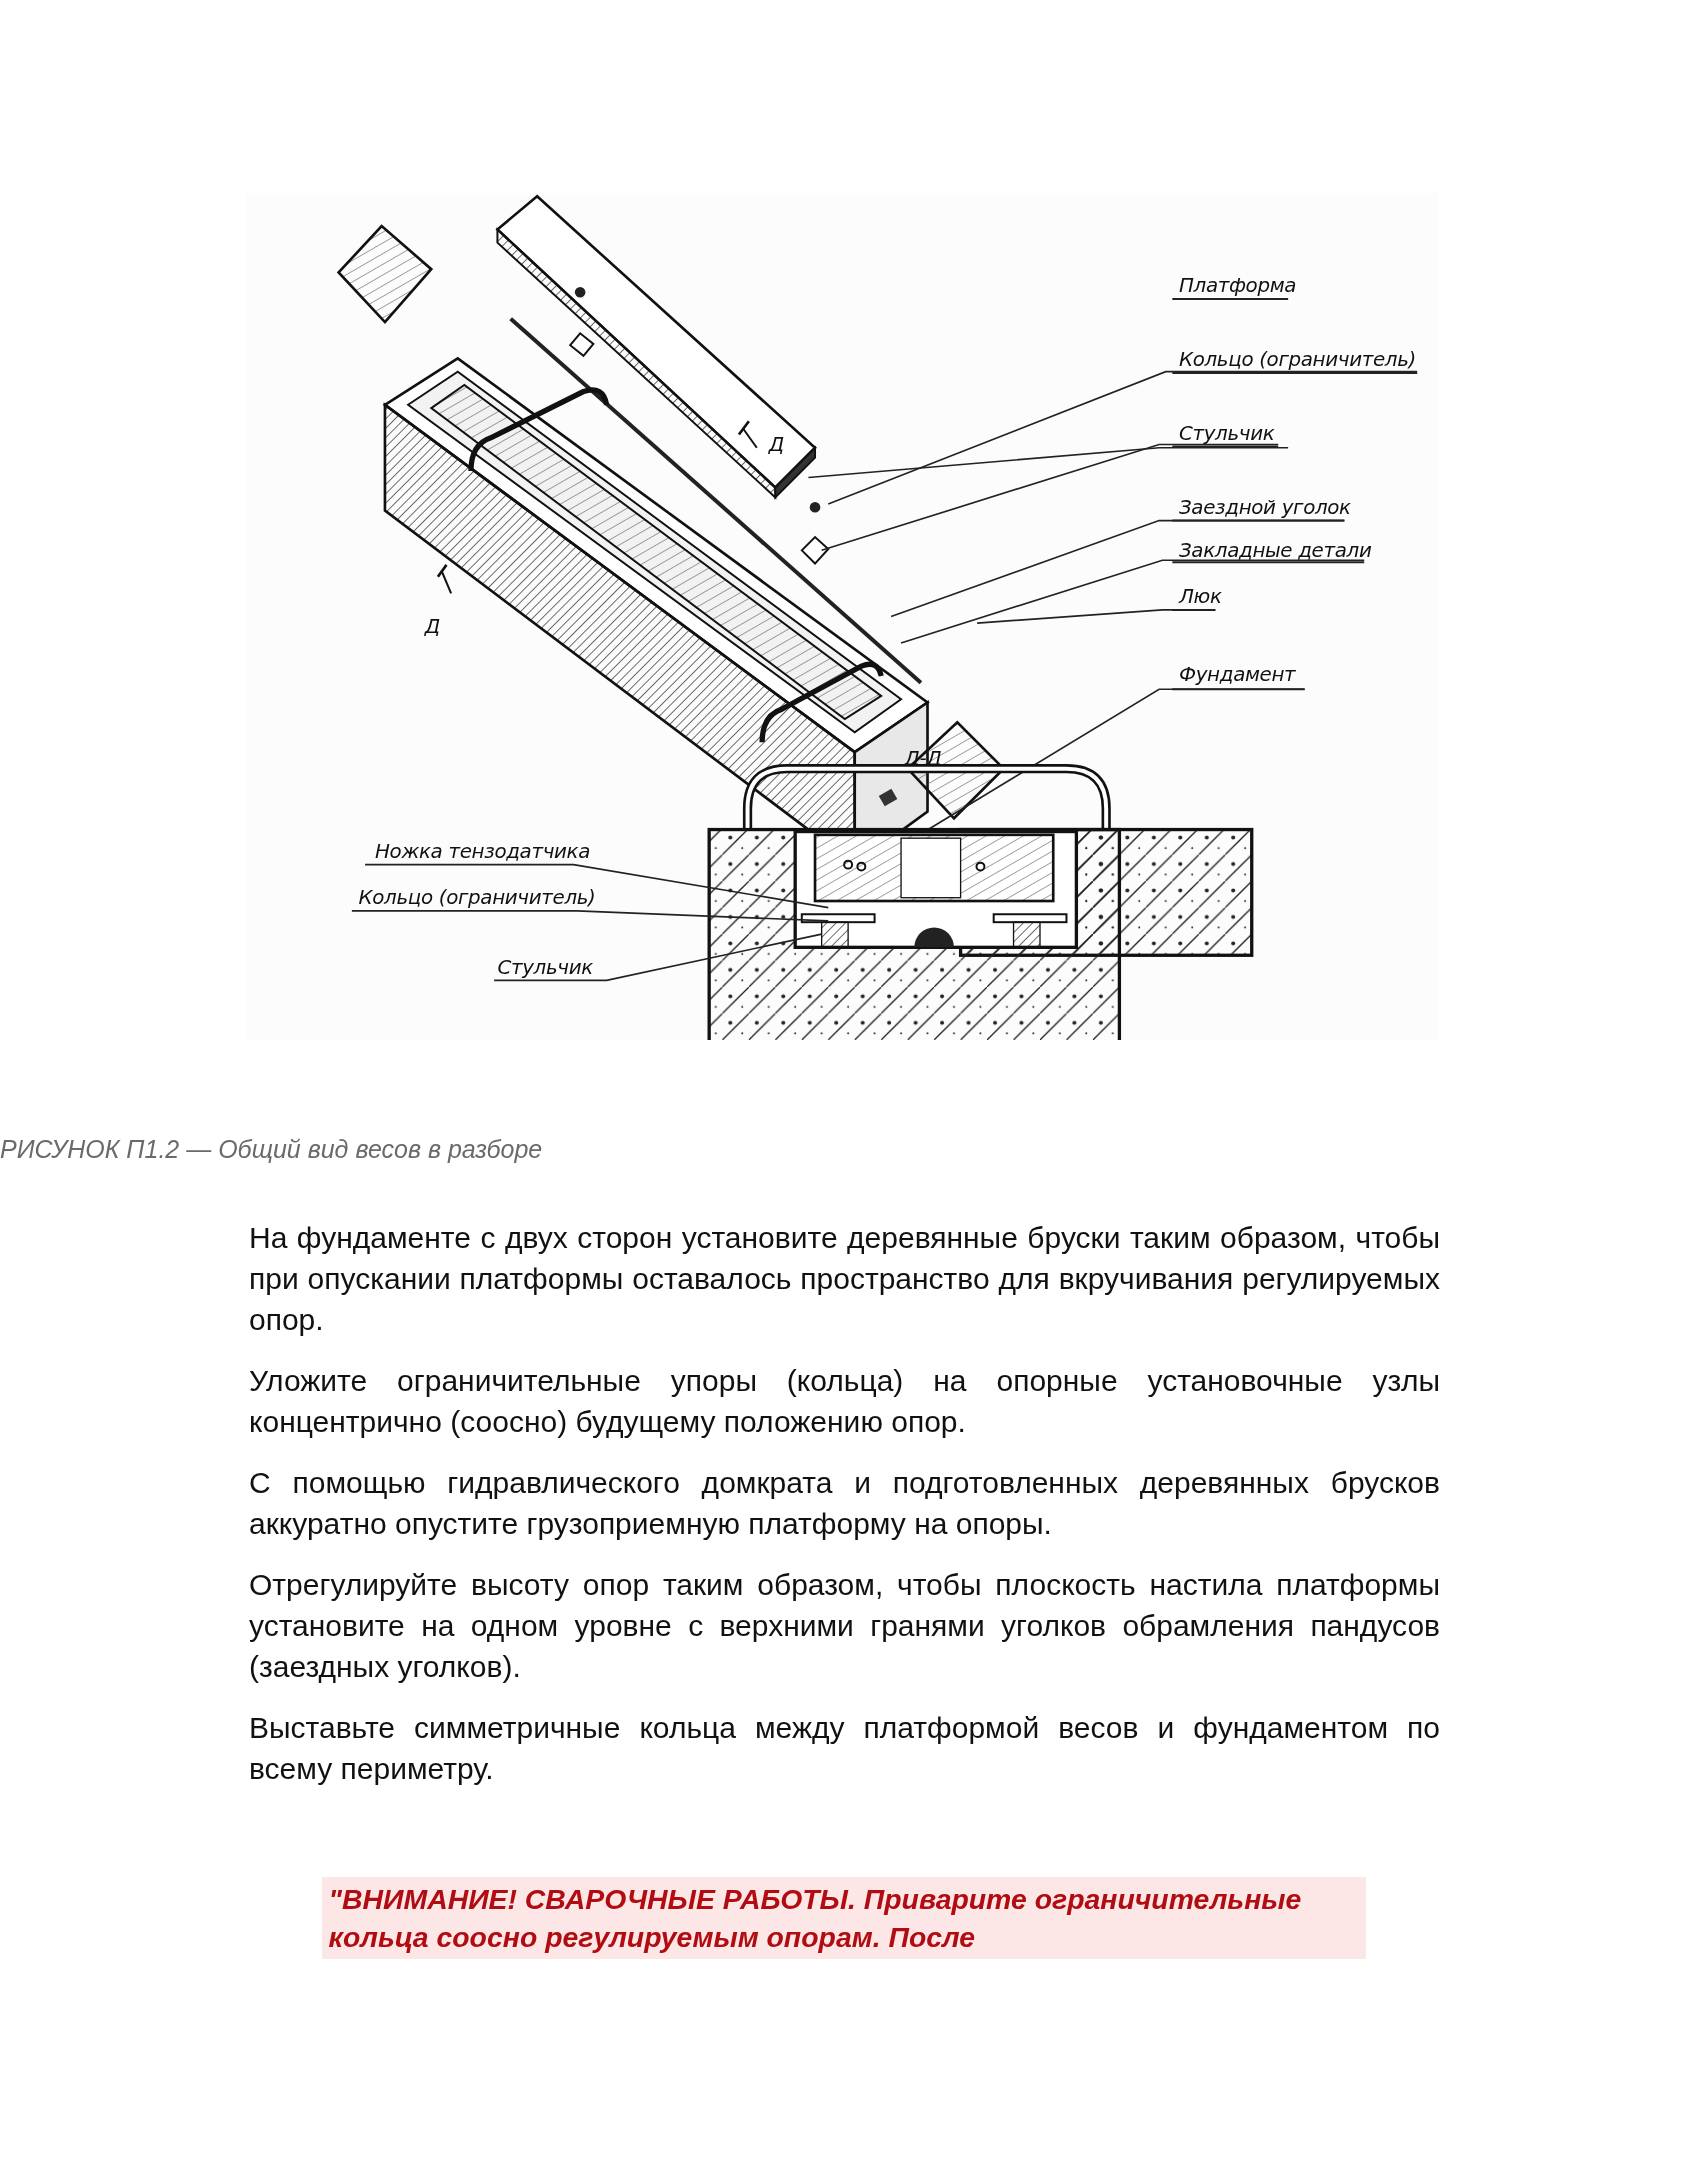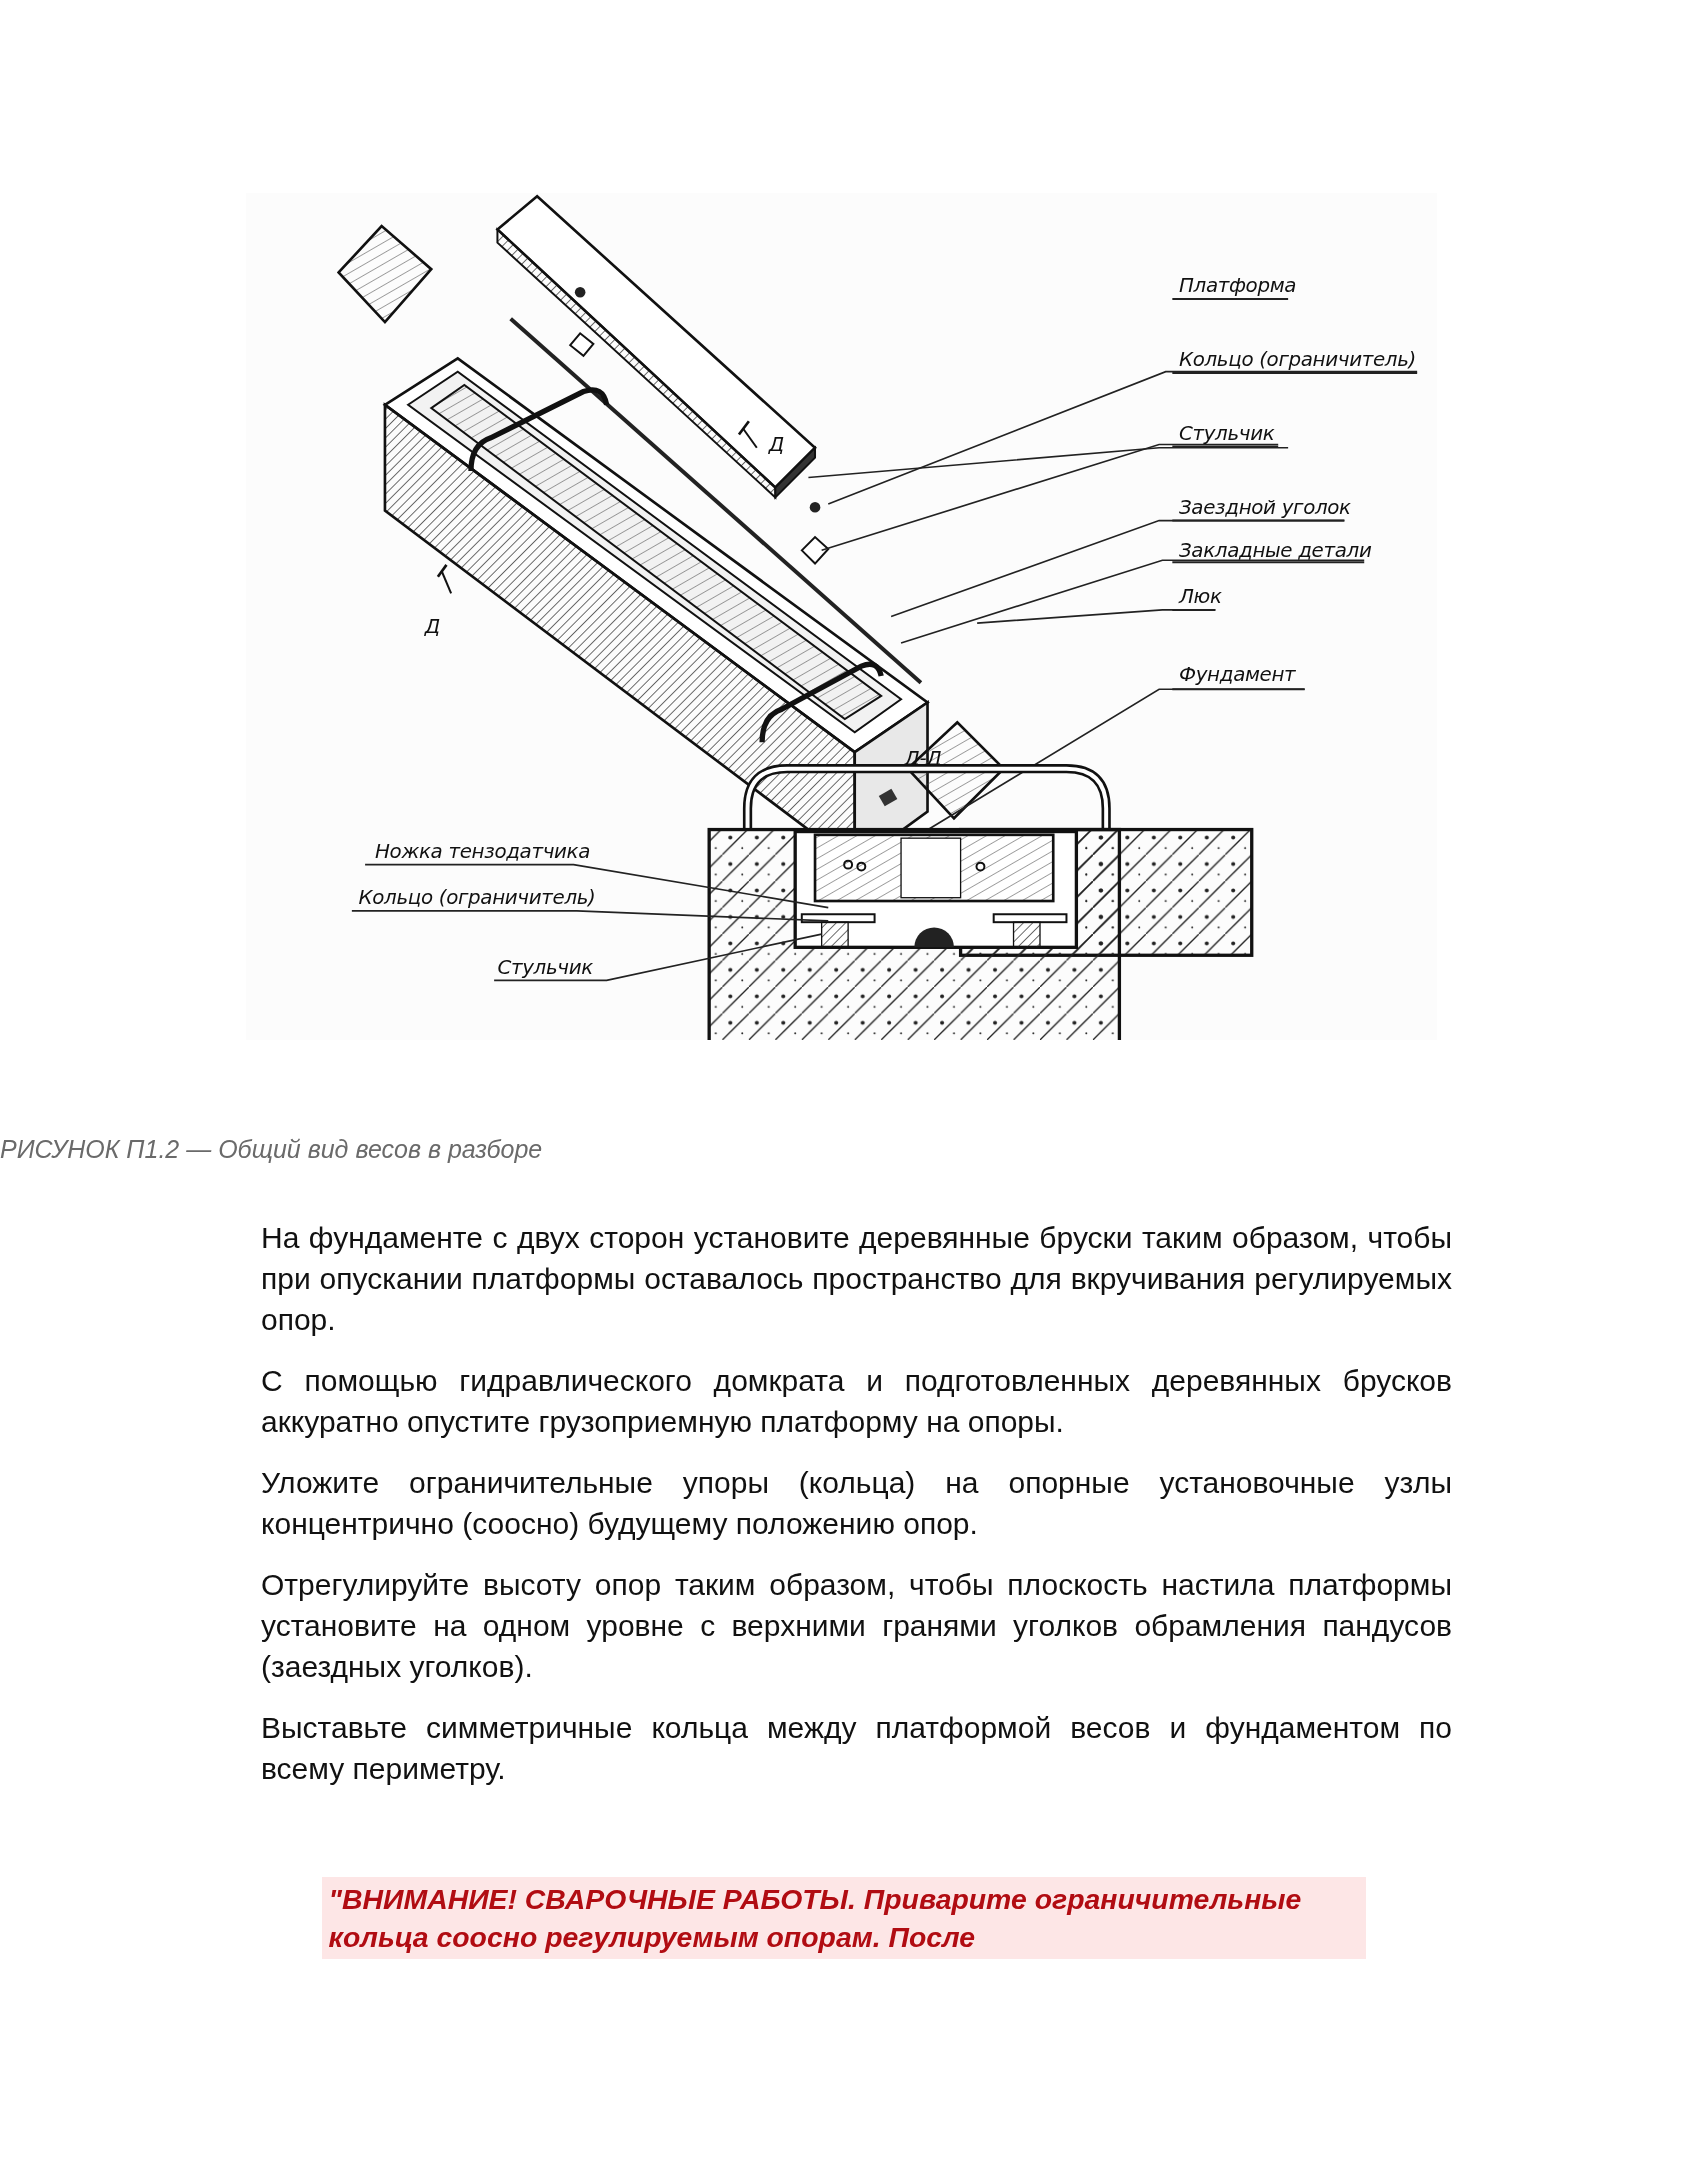--- a/index.html
+++ b/index.html
@@ -7,21 +7,21 @@
     width: 1687px; height: 2183px; position: relative; overflow: hidden;
     font-family: "Liberation Sans", sans-serif; color: #111111;
   }
   .figure { position: absolute; left: 246px; top: 193px; width: 1191px; height: 847px; background: #fcfcfc; }
   .figure svg { position: absolute; left: 0; top: 0; width: 1191px; height: 847px; }
   .callout { font-family: "DejaVu Sans", sans-serif; font-style: italic; font-size: 30px; fill: #111; letter-spacing: -0.5px; }
   .caption {
     position: absolute; left: 0; width: 1687px; top: 1135px; text-align: left;
     font-style: italic; font-size: 25px; color: #6a6a6a;
   }
-  .body-text { position: absolute; left: 249px; width: 1191px; margin-left: 12px; }
+  .body-text { position: absolute; left: 249px; width: 1191px; }
   .para { font-size: 30px; line-height: 41px; margin: 0 0 20px 0; text-align: justify; text-align-last: left; color: #111; }
   .warning {
     position: absolute; left: 322px; top: 1877px; width: 1044px; height: 82px;
     background: #fde6e6; padding: 2.6px 6.6px 0 6.6px; box-sizing: border-box;
   }
   .warning p { margin: 0; font-size: 28.4px; line-height: 38px; font-weight: bold; font-style: italic; color: #b10c12; }
 </style>
 </head>
 <body>
 
@@ -136,22 +136,22 @@
       <text x="380" y="1180" class="callout">Стульчик</text>
       <polyline points="375,1190 545,1190 870,1120" stroke="#222" stroke-width="2.5" fill="none"></polyline>
     </g>
   </svg>
 </div>
 
 <div class="caption">РИСУНОК П1.2 — Общий вид весов в разборе</div>
 
 <div class="body-text" style="top:1217px;">
   <p class="para">На фундаменте с двух сторон установите деревянные бруски таким образом, чтобы при опускании платформы оставалось пространство для вкручивания регулируемых опор.</p>
+  <p class="para">Уложите ограничительные упоры (кольца) на опорные установочные узлы концентрично (соосно) будущему положению опор.</p>
   <p class="para">С помощью гидравлического домкрата и подготовленных деревянных брусков аккуратно опустите грузоприемную платформу на опоры.</p>
-  <p class="para">Уложите ограничительные упоры (кольца) на опорные установочные узлы концентрично (соосно) будущему положению опор.</p>
   <p class="para">Отрегулируйте высоту опор таким образом, чтобы плоскость настила платформы установите на одном уровне с верхними гранями уголков обрамления пандусов (заездных уголков).</p>
   <p class="para">Выставьте симметричные кольца между платформой весов и фундаментом по всему периметру.</p>
 </div>
 
 <div class="warning">
   <p>"ВНИМАНИЕ! СВАРОЧНЫЕ РАБОТЫ. Приварите ограничительные кольца соосно регулируемым опорам. После</p>
 </div>
 
 
 </body></html>

